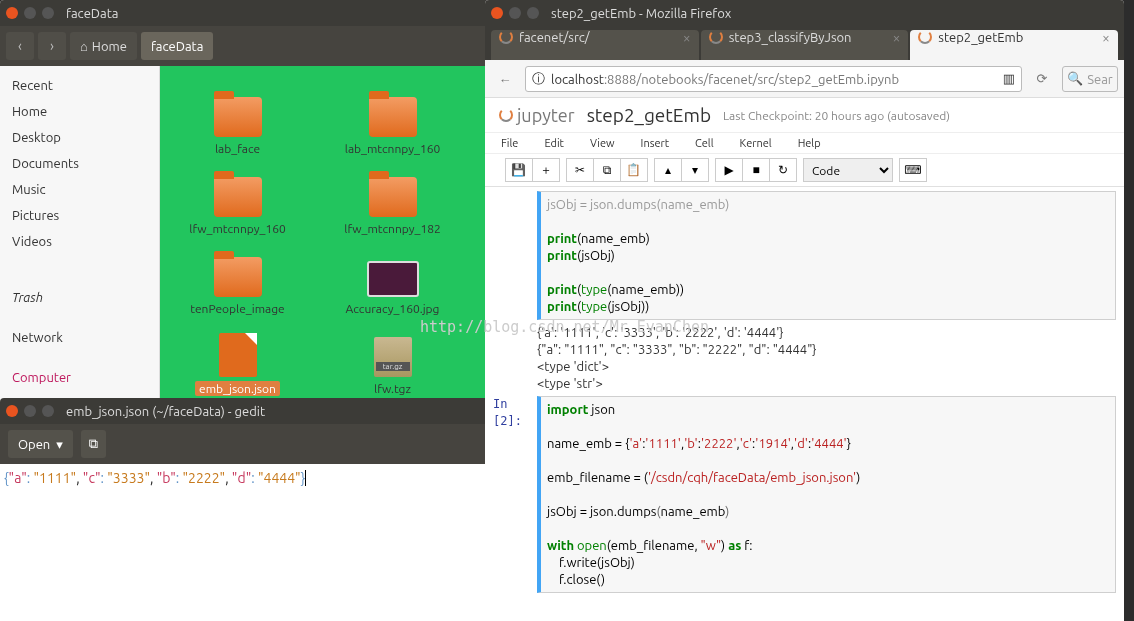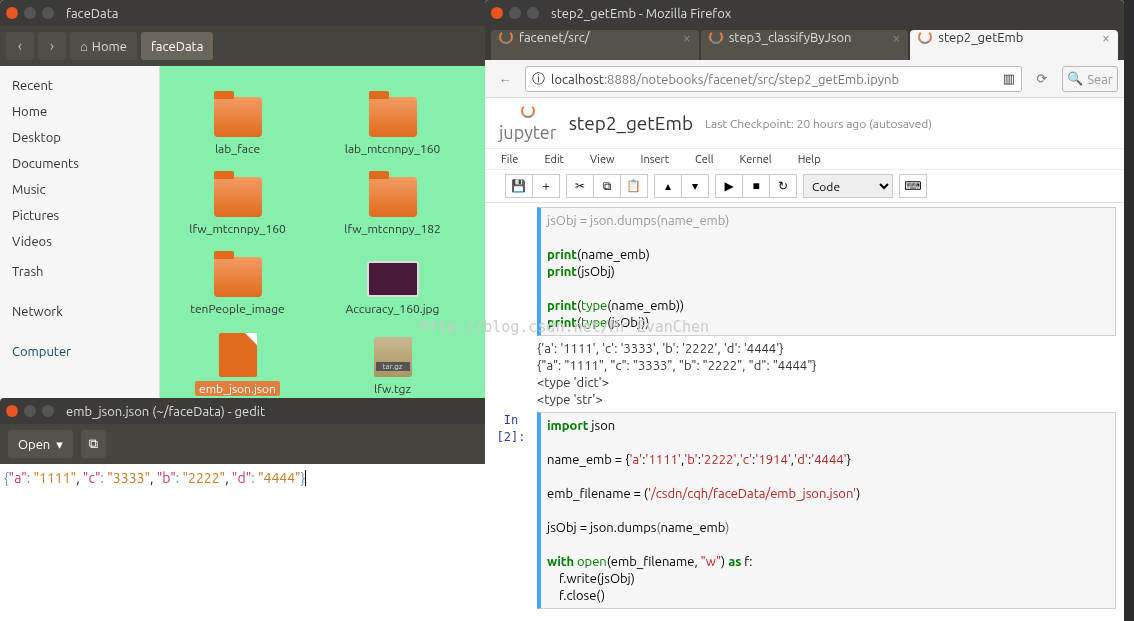--- a/index.html
+++ b/index.html
@@ -12,21 +12,21 @@
 .wbtn { width:12px; height:12px; border-radius:50%; background:#555; display:inline-block; }
 .wbtn.close { background:#e95420; }
 .titlebar-text { color:#ddd; font-size:13px; margin-left:6px; }
 .pathbar { height:40px; background:#46443f; display:flex; align-items:center; padding:0 6px; gap:4px; }
 .navbtn { width:28px; height:28px; background:#504e48; border-radius:3px; color:#bbb; display:flex; align-items:center; justify-content:center; font-size:14px; }
 .crumb { height:28px; background:#504e48; border-radius:3px; color:#ddd; padding:0 10px; display:flex; align-items:center; gap:4px; font-size:13px; }
 .crumb.active { background:#6a665c; color:#fff; }
 .nautilus-body { display:flex; height:calc(100% - 66px); }
 .sidebar { width:160px; background:#f7f7f7; border-right:1px solid #ddd; padding-top:6px; overflow:hidden; }
 .sb-item { padding:6px 12px; color:#333; cursor:pointer; display:flex; align-items:center; gap:6px; }
-.content { flex:1; background:#86efac; display:flex; flex-wrap:wrap; align-content:flex-start; padding:10px 0; }
+.content { flex:1; background:#22c55e; display:flex; flex-wrap:wrap; align-content:flex-start; padding:10px 0; }
 .fitem { width:155px; height:80px; display:flex; flex-direction:column; align-items:center; justify-content:flex-end; gap:4px; cursor:pointer; }
 .fname { font-size:12px; color:#333; text-align:center; padding:1px 4px; border-radius:2px; }
 .fname.sel { background:#e07f40; color:#fff; }
 .ficon { width:48px; height:40px; border-radius:3px; }
 .folder-icon { background:linear-gradient(#f39c63,#e06a1d); position:relative; border-radius:2px 4px 4px 4px; }
 .folder-icon::before { content:''; position:absolute; left:0; top:-6px; width:20px; height:8px; background:#e06a1d; border-radius:2px 2px 0 0; }
 .img-icon { width:52px; height:36px; background:#4a1a3a; border:2px solid #ddd; }
 .json-icon { width:38px; height:44px; background:#e06a1d; border-radius:2px; position:relative; }
 .json-icon::before { content:''; position:absolute; right:0; top:0; border:6px solid transparent; border-right-color:#fff; border-top-color:#fff; }
 .tgz-icon { width:38px; height:40px; background:linear-gradient(#c9b891,#a89760); border-radius:2px; position:relative; }
@@ -53,31 +53,31 @@
 .tab-x { margin-left:auto; color:#888; font-size:14px; cursor:pointer; }
 .jicon { width:14px; height:14px; border:2px solid #e07f40; border-radius:50%; border-top-color:transparent; border-bottom-color:#888; display:inline-block; }
 .urlbar-row { height:38px; background:#f5f5f5; display:flex; align-items:center; padding:0 6px; gap:6px; border-bottom:1px solid #ddd; }
 .ubtn { width:28px; height:26px; color:#777; display:flex; align-items:center; justify-content:center; border-radius:3px; }
 .urlbar { flex:1; height:26px; border:1px solid #bbb; border-radius:3px; display:flex; align-items:center; padding:0 6px; font-size:13px; color:#333; background:#fff; }
 .url-host { color:#333; }
 .url-path { color:#777; }
 .searchbar { width:56px; height:26px; border:1px solid #bbb; border-radius:3px; display:flex; align-items:center; padding:0 4px; color:#888; font-size:13px; gap:4px; }
 .notebook { flex:1; overflow:hidden; background:#fff; display:flex; flex-direction:column; }
 .jup-head { display:flex; align-items:center; padding:6px 14px; gap:12px; border-bottom:1px solid #eee; }
-.jup-logo { font-size:18px; color:#777; display:flex; align-items:center; gap:4px; font-family:"PT Sans",sans-serif;flex-direction:column; }
+.jup-logo { font-size:18px; color:#777; display:flex; align-items:center; gap:4px; font-family:"PT Sans",sans-serif; }
 .jup-title { font-size:19px; color:#333; }
 .jup-check { font-size:12px; color:#888; }
 .jup-menu { display:flex; gap:26px; padding:4px 16px; font-size:11px; color:#333; }
 .jup-tools { display:flex; gap:0; padding:4px 14px; border-top:1px solid #eee; border-bottom:1px solid #e0e0e0; align-items:center; }
 .tbtn { width:28px; height:24px; border:1px solid #ccc; background:#fff; display:flex; align-items:center; justify-content:center; font-size:12px; margin-left:-1px; cursor:pointer; }
 .tbtn:first-child, .tbtn.first { margin-left:6px; }
 .tsel { height:24px; border:1px solid #ccc; font-size:12px; padding:0 4px; margin-left:6px; min-width:90px; }
 .cells { flex:1; overflow:hidden; padding:0 8px; font-family:"DejaVu Sans Mono","Menlo",monospace; font-size:13px; line-height:17px; }
 .cell { display:flex; margin:4px 0; }
-.prompt { width:44px; text-align:center; padding-right:8px; color:#303F9F; flex:none; }
+.prompt { width:44px; text-align:left; padding-right:8px; color:#303F9F; flex:none; }
 .prompt.in { color:#303F9F; font-family:monospace; font-size:12px; }
 .cellbody { flex:1; white-space:pre; }
 .codecell { border:1px solid #cfcfcf; background:#f7f7f7; border-left:4px solid #42A5F5; padding:4px 6px; }
 .kw { color:#008000; font-weight:bold; }
 .bi { color:#008000; }
 .st { color:#BA2121; }
 .op { color:#666; }
 .outtxt { color:#333; }
 .watermark { position:absolute; top:318px; left:420px; color:#ccc; font-size:15px; font-family:monospace; pointer-events:none; }
 .dim { color:#999; }
@@ -105,23 +105,23 @@
   </div>
   <div class="nautilus-body">
     <div class="sidebar" id="nsb">
         <div class="sb-item">Recent</div>
         <div class="sb-item">Home</div>
         <div class="sb-item">Desktop</div>
         <div class="sb-item">Documents</div>
         <div class="sb-item">Music</div>
         <div class="sb-item">Pictures</div>
         <div class="sb-item">Videos</div>
-        <div class="sb-item" style="margin-top: 4px;">Trash</div>
+        <div class="sb-item" style="margin-top: 30px; font-style: italic;">Trash</div>
         <div class="sb-item" style="margin-top: 14px;">Network</div>
-        <div class="sb-item" style="color: #0c4a6e; margin-top: 14px;">Computer</div>
+        <div class="sb-item" style="color: #be185d; margin-top: 14px;">Computer</div>
       </div>
     <div class="content" id="ncontent">
         <div class="fitem">
           <div class="ficon folder-icon"></div>
           <div class="fname">lab_face</div>
         </div>
         <div class="fitem">
           <div class="ficon folder-icon"></div>
           <div class="fname">lab_mtcnnpy_160</div>
         </div>

